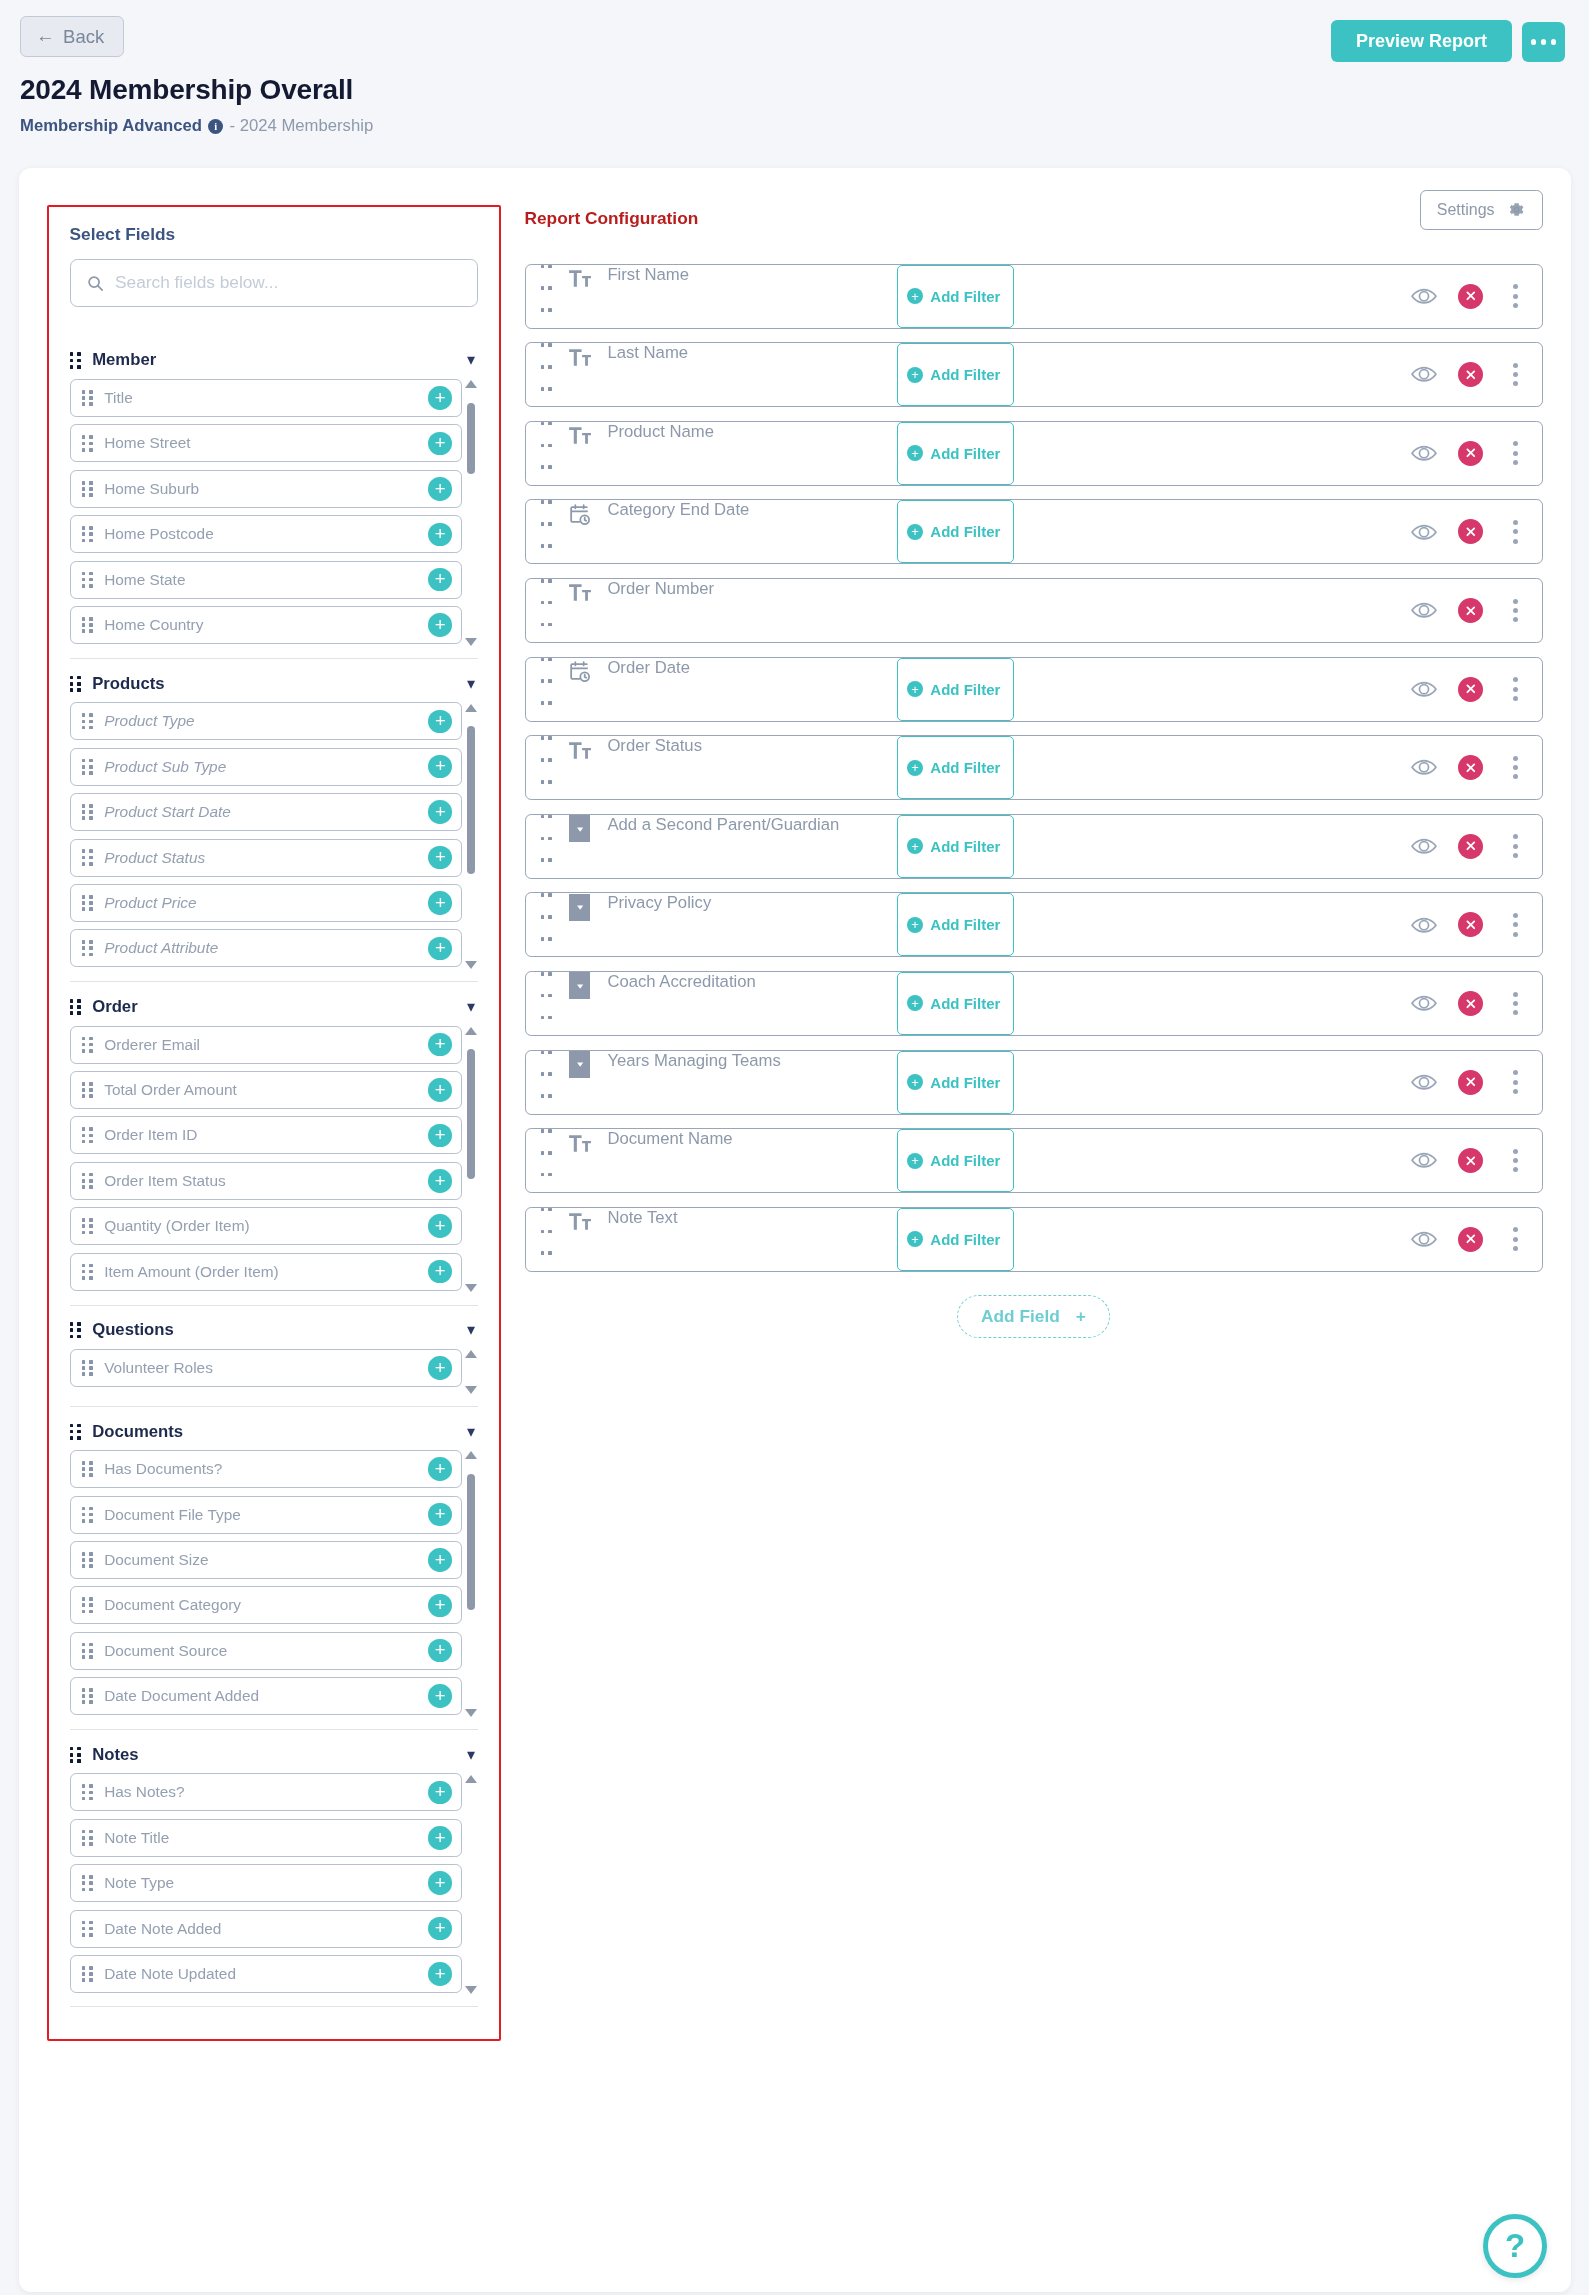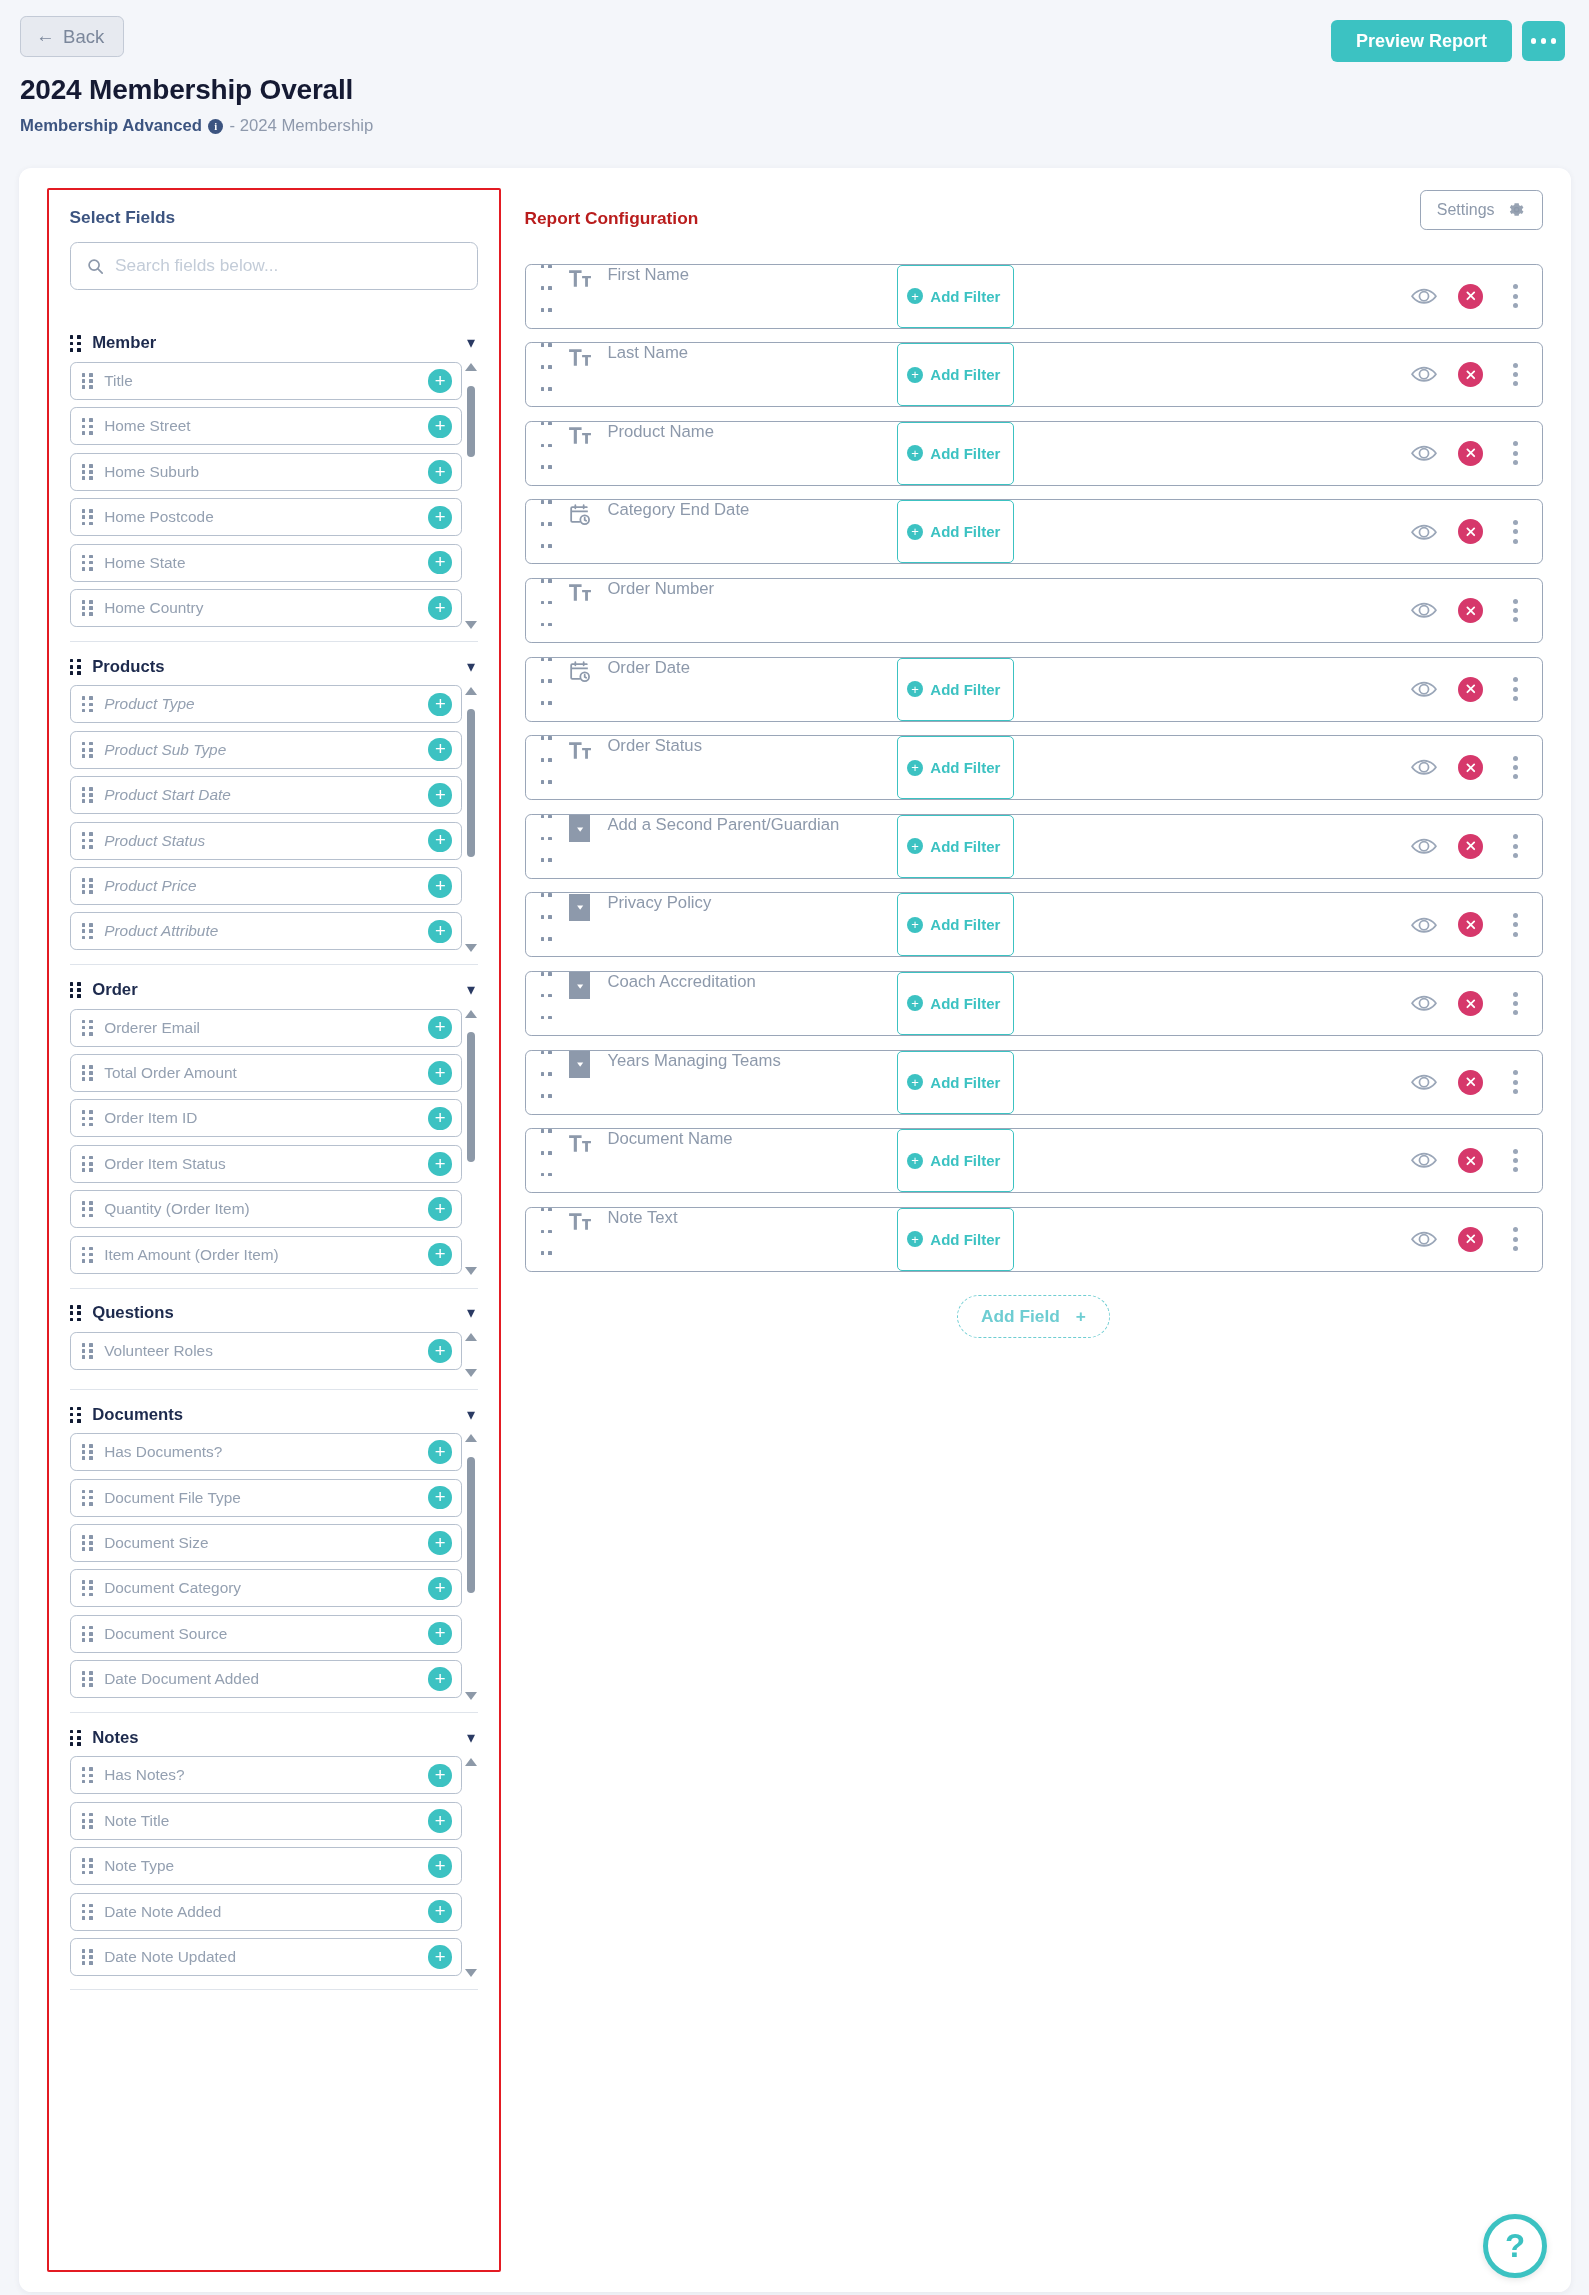--- a/index.html
+++ b/index.html
@@ -59,21 +59,21 @@
     font-weight: bold;
     font-family: "Liberation Serif", serif;
   }
   .subtitle-muted { color: #8e99ac; font-weight: 400; }
 
   .top-actions {
     position: absolute;
     right: 25px;
     top: 20px;
     display: flex;
-    align-items: center;
+    align-items: flex-end;
     gap: 10px;
   }
   .preview-btn {
     background: #3cc2c2;
     color: #ffffff;
     border: none;
     border-radius: 6.2px;
     padding: 10.5px 25px;
     font-size: 18px;
     font-weight: bold;
@@ -100,23 +100,23 @@
     height: 2124px;
     background: #ffffff;
     border-radius: 12.3px;
     box-shadow: 0 1.2px 6.2px rgba(30,40,70,0.06);
   }
 
   
   .left-panel {
     position: absolute;
     left: 28px;
-    top: 20px;
+    top: 37px;
     width: 454px;
-    height: 2084px;
+    height: 1836px;
     border: 2.5px solid #e31b23;
     border-radius: 1.9px;
     padding: 17.3px 21px 0 21px;
     overflow: hidden;
   }
   .panel-title {
     font-size: 17.3px;
     font-weight: bold;
     color: #3c5480;
     margin-bottom: 13.6px;

